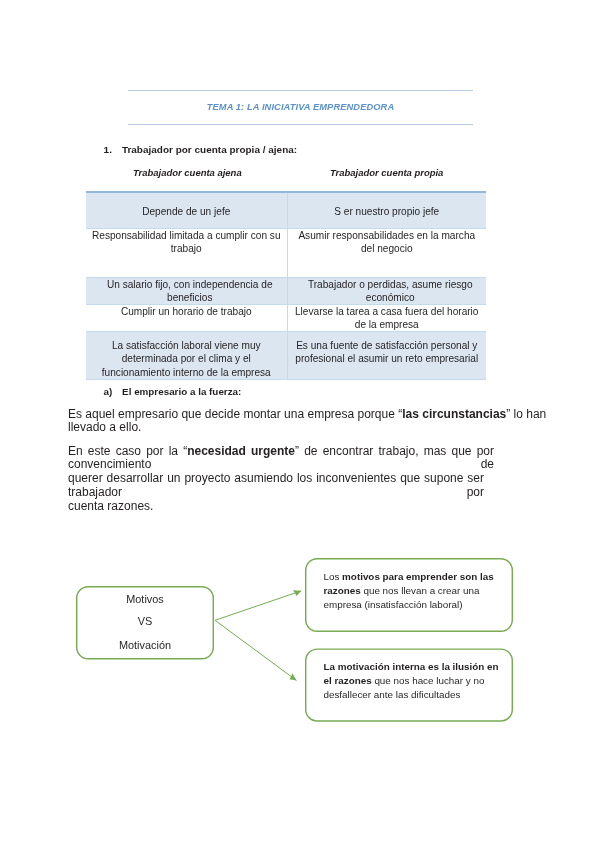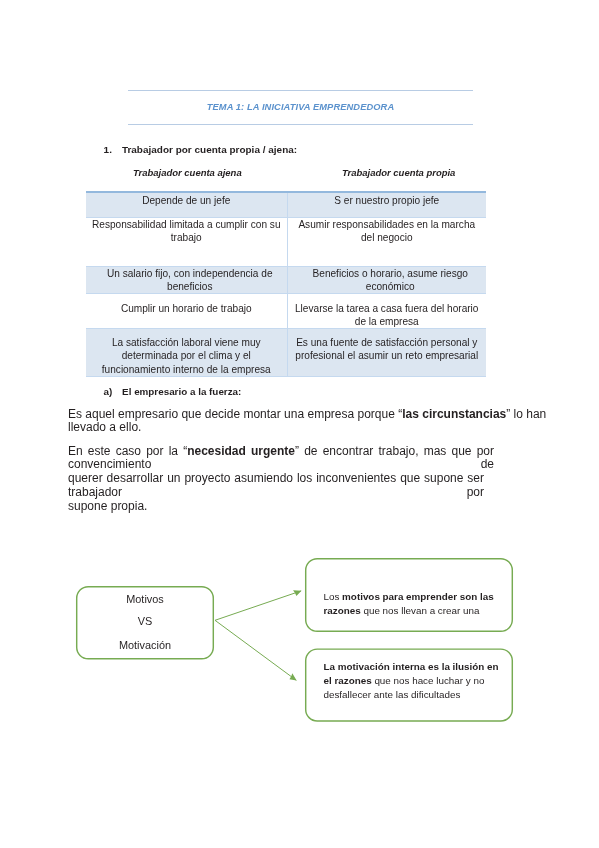--- a/index.html
+++ b/index.html
@@ -23,38 +23,38 @@
 
   
   .heading{position:absolute;left:103.6px;top:144.3px;font-size:9.95px;font-weight:700;
     white-space:nowrap;letter-spacing:0.02px;}
   .heading .num{display:inline-block;width:18.3px;}
 
   
   .colcap{position:absolute;top:166.6px;font-style:italic;font-size:9.5px;font-weight:700;
     white-space:nowrap;letter-spacing:-0.02px;}
   .colcap.left{left:133px;}
-  .colcap.right{left:330px;margin-left:12px;}
+  .colcap.right{left:330px;}
 
   
   .tbl{position:absolute;left:86px;top:191px;width:400px;border-collapse:collapse;
     table-layout:fixed;}
   .tbl td{border:1px solid #c5d9ef;padding:0 4px;text-align:center;vertical-align:top;
     font-size:10.1px;line-height:13.1px;color:#231f20;}
   .tbl td:first-child{border-left:none;}
   .tbl td:last-child{border-right:none;}
   .tbl td.shade{background:#dce6f1;}
   .tbl .tln{display:block;white-space:nowrap;}
   .tbl tr:first-child td{border-top:2px solid #93b8dd;}
   .tbl col.c1{width:201px;}
   .tbl col.c2{width:199px;}
-  .tbl tr.r0 td{height:23px;padding-top:1px;}
+  .tbl tr.r0 td{height:23px;padding-top:12px;}
   .tbl tr.r1 td{height:48px;padding-top:0px;}
   .tbl tr.r2 td{height:23px;padding-top:0px;padding-left:11px;}
-  .tbl tr.r3 td{height:23px;padding-top:8px;}
+  .tbl tr.r3 td{height:23px;padding-top:0px;}
   .tbl tr.r4 td{height:39px;padding-top:7px;}
 
   
   .sub-head{position:absolute;left:103.6px;top:385.8px;font-size:9.85px;font-weight:700;
     white-space:nowrap;}
   .sub-head .let{display:inline-block;width:18.5px;}
   .para{position:absolute;left:68px;font-size:12px;line-height:13.85px;
     text-align:justify;color:#231f20;}
   .para b{font-weight:700;}
   .pline{white-space:nowrap;}
@@ -62,21 +62,21 @@
   #para2{top:444.6px;width:426px;}
   #para2 .pline{white-space:normal;text-align-last:justify;}
   #para2 .pline.last{text-align-last:left;white-space:nowrap;}
   #para2 .pline:nth-child(2){width:416px;}
 
   
   .gbox{position:absolute;box-sizing:border-box;}
   #mainbox{left:76px;top:586px;width:138px;height:73.5px;}
   #mainbox .ln{position:absolute;left:0;width:100%;text-align:center;
     font-size:10.9px;line-height:11px;color:#231f20;}
-  #boxtop{left:305px;top:578px;width:208px;height:74px;}
+  #boxtop{left:305px;top:558px;width:208px;height:74px;}
   #boxbot{left:305px;top:648px;width:208px;height:73px;}
   .btxt{position:absolute;left:18.5px;width:184px;font-size:9.85px;line-height:14.3px;
     color:#231f20;}
   .btxt b{font-weight:700;}
   .btxt .bline{white-space:nowrap;}
   #btxt-top{top:11.5px;}
   #btxt-bot{top:11.5px;}
   svg.arrows{position:absolute;left:0;top:0;width:599px;height:848px;overflow:visible;}
 </style>
 </head>
@@ -118,21 +118,21 @@
             <span class="tln">Asumir responsabilidades en la marcha</span>
             <span class="tln">del negocio</span>
           </td>
         </tr>
         <tr class="r2">
           <td class="shade">
             <span class="tln">Un salario fijo, con independencia de</span>
             <span class="tln">beneficios</span>
           </td>
           <td class="shade">
-            <span class="tln">Beneficios o horario, asume riesgo</span>
+            <span class="tln">Trabajador o perdidas, asume riesgo</span>
             <span class="tln">económico</span>
           </td>
         </tr>
         <tr class="r3">
           <td>
             <span class="tln">Cumplir un horario de trabajo</span>
           </td>
           <td>
             <span class="tln">Llevarse la tarea a casa fuera del horario</span>
             <span class="tln">de la empresa</span>
@@ -157,21 +157,21 @@
   </div>
 
   <div class="para" id="para1">
       <div class="pline"><span>Es aquel empresario que decide montar una empresa porque “</span><b>las circunstancias</b><span>” lo han</span></div>
       <div class="pline last"><span>llevado a ello.</span></div>
     </div>
 
   <div class="para" id="para2">
       <div class="pline"><span>En este caso por la “</span><b>necesidad urgente</b><span>” de encontrar trabajo, mas que por convencimiento de</span></div>
       <div class="pline"><span>querer desarrollar un proyecto asumiendo los inconvenientes que supone ser trabajador por</span></div>
-      <div class="pline last"><span>supone propia.</span></div>
+      <div class="pline last"><span>cuenta razones.</span></div>
     </div>
 
   <svg class="arrows" viewBox="0 0 599 848">
     <defs>
       <marker id="ahead" markerUnits="userSpaceOnUse" markerWidth="8" markerHeight="7" refX="7.4" refY="3.5" orient="auto">
         <path d="M0.0,0.2 L7.8,3.5 L1.3,6.8 L1.0,3.5 z" fill="#77ab52"></path>
       </marker>
     </defs>
     <rect x="76.7" y="586.7" width="136.6" height="72.1" rx="11.5" ry="11.5" fill="#ffffff" stroke="#77ab52" stroke-width="1.45"></rect>
     <rect x="305.7" y="558.7" width="206.6" height="72.6" rx="11.5" ry="11.5" fill="#ffffff" stroke="#77ab52" stroke-width="1.45"></rect>
@@ -183,20 +183,21 @@
   <div class="gbox" id="mainbox">
     <div class="ln" style="top:8.4px">Motivos</div>
     <div class="ln" style="top:29.9px">VS</div>
     <div class="ln" style="top:53.8px">Motivación</div>
   </div>
 
   <div class="gbox" id="boxtop">
     <div class="btxt" id="btxt-top">
         <div class="bline"><span>Los </span><b>motivos para emprender son las</b></div>
         <div class="bline"><b>razones</b><span> que nos llevan a crear una</span></div>
+        <div class="bline"><span>empresa (insatisfacción laboral)</span></div>
       </div>
   </div>
 
   <div class="gbox" id="boxbot">
     <div class="btxt" id="btxt-bot">
         <div class="bline"><b>La motivación interna es la ilusión en</b></div>
         <div class="bline"><b>el razones</b><span> que nos hace luchar y no</span></div>
         <div class="bline"><span>desfallecer ante las dificultades</span></div>
       </div>
   </div>

